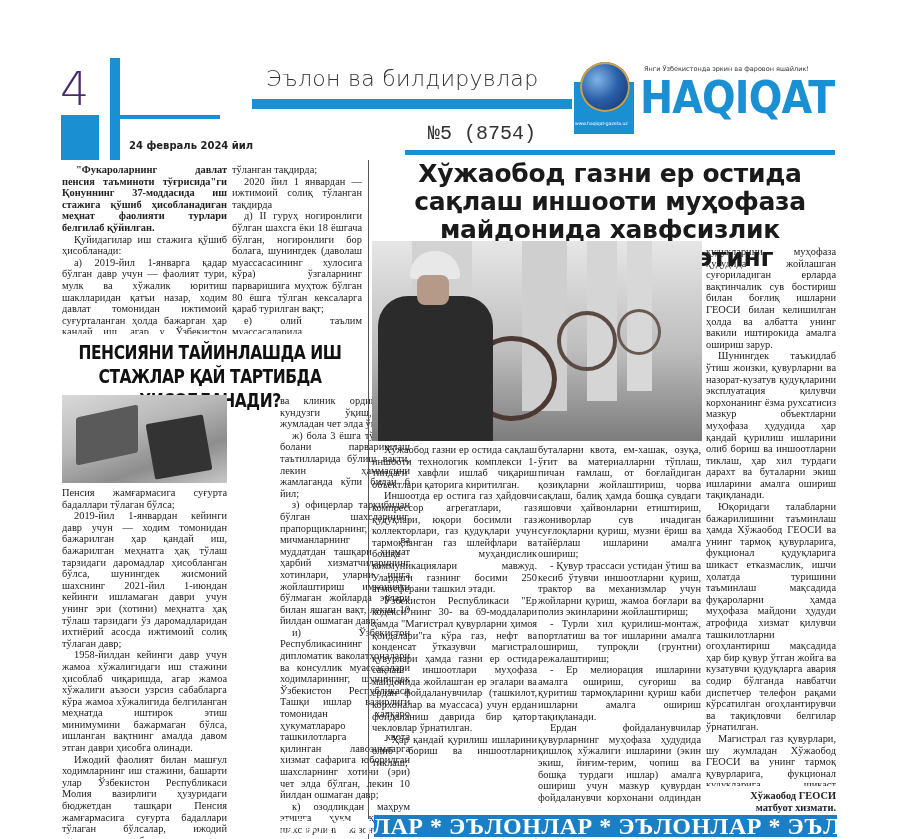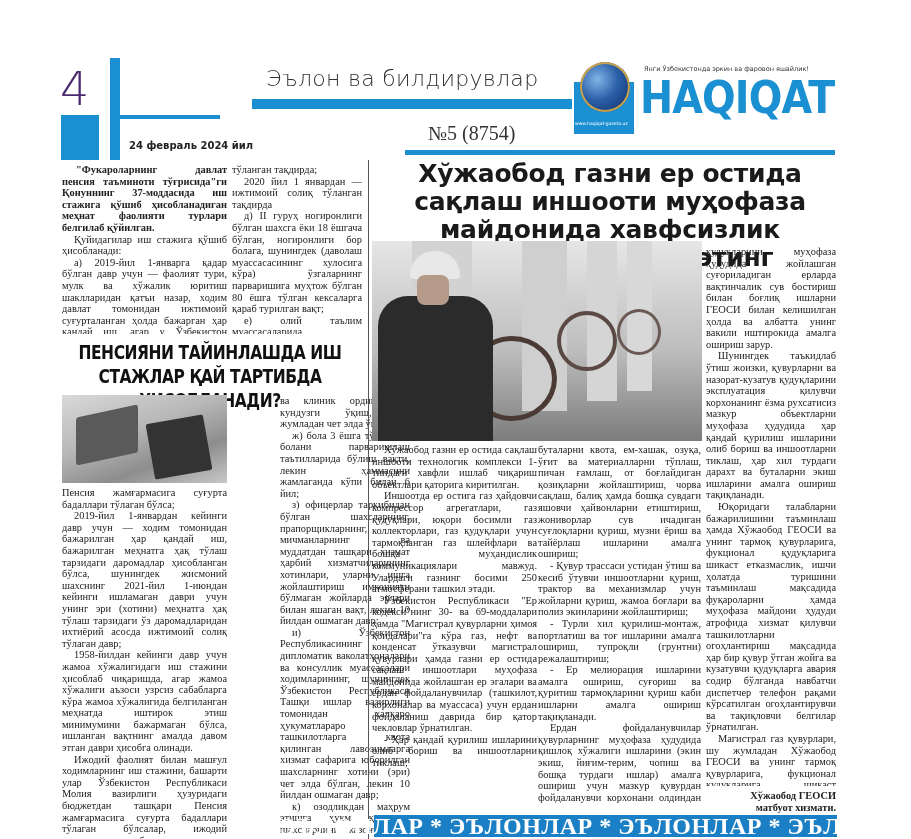--- a/index.html
+++ b/index.html
@@ -21,21 +21,21 @@
 </head>
 <body>
 
 <div class="abs page-num">4</div>
 <div class="abs blue" style="left:61px;top:115px;width:38px;height:45px;"></div>
 <div class="abs blue" style="left:110px;top:58px;width:10px;height:102px;"></div>
 <div class="abs blue" style="left:120px;top:115px;width:100px;height:4px;"></div>
 <div class="abs" style="left:266px;top:66px;font-family:'DejaVu Sans',sans-serif;font-size:22px;color:#333;font-weight:300;letter-spacing:0.3px;">Эълон ва билдирувлар</div>
 <div class="abs blue" style="left:252px;top:99px;width:320px;height:10px;"></div>
 <div class="abs" style="left:129px;top:140px;font-family:'DejaVu Sans',sans-serif;font-size:10px;font-weight:bold;color:#222;">24 февраль 2024 йил</div>
-<div class="abs" style="left:428px;top:122px;font-family:Liberation Serif, serif;font-size:20px;color:#333;font-weight:300;">№5 (8754)</div>
+<div class="abs" style="left:428px;top:122px;font-family:Liberation Mono, monospace;font-size:20px;color:#333;font-weight:300;">№5 (8754)</div>
 <div class="abs blue" style="left:405px;top:150px;width:430px;height:5px;"></div>
 
 <div class="abs" style="left:574px;top:60px;width:262px;height:78px;">
   <div class="abs blue" style="left:0;top:22px;width:60px;height:52px;"></div>
   <div class="abs" style="left:6px;top:2px;width:50px;height:50px;border-radius:50%;background:radial-gradient(circle at 35% 35%,#7fb4e8 0%,#2b5fa8 45%,#0d2a63 100%);box-shadow:0 0 0 2px #c9a24a inset;"></div>
   <div class="abs" style="left:1px;top:61px;font-size:4.5px;color:#fff;font-family:'DejaVu Sans',sans-serif;">www.haqiqat-gazeta.uz</div>
   <div class="abs" style="left:70px;top:5px;font-size:6.5px;color:#333;font-family:'DejaVu Sans',sans-serif;white-space:nowrap;">Янги Ўзбекистонда эркин ва фаровон яшайлик!</div>
   <div class="abs" style="left:66px;top:10px;font-family:'DejaVu Sans',sans-serif;font-weight:bold;font-size:45px;color:#1a8fd1;letter-spacing:-1px;transform:scaleX(0.88);transform-origin:left;line-height:56px;">HAQIQAT</div>
 </div>
 

